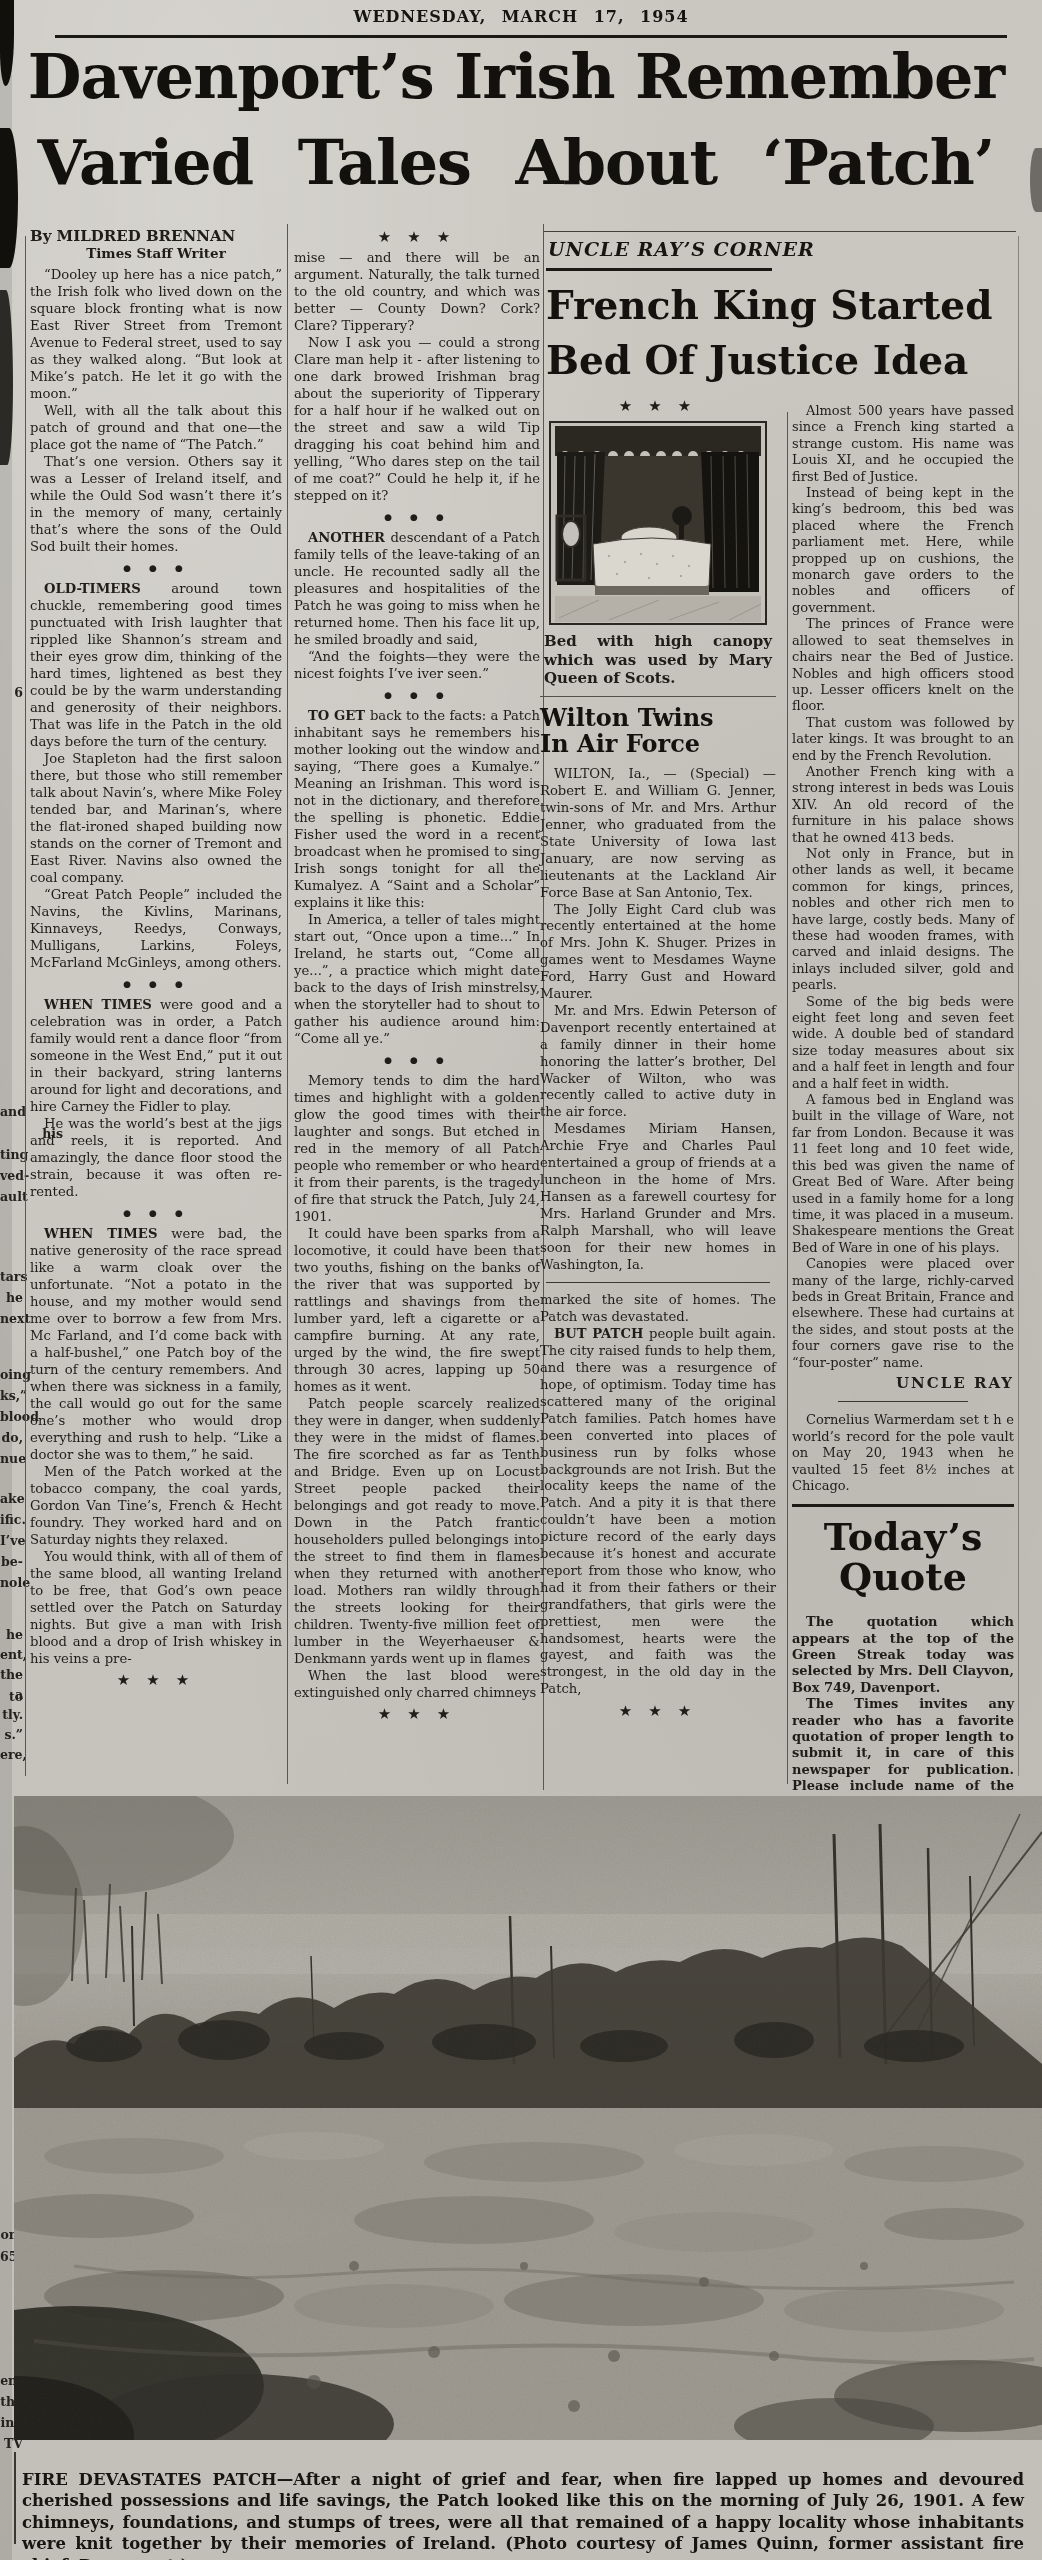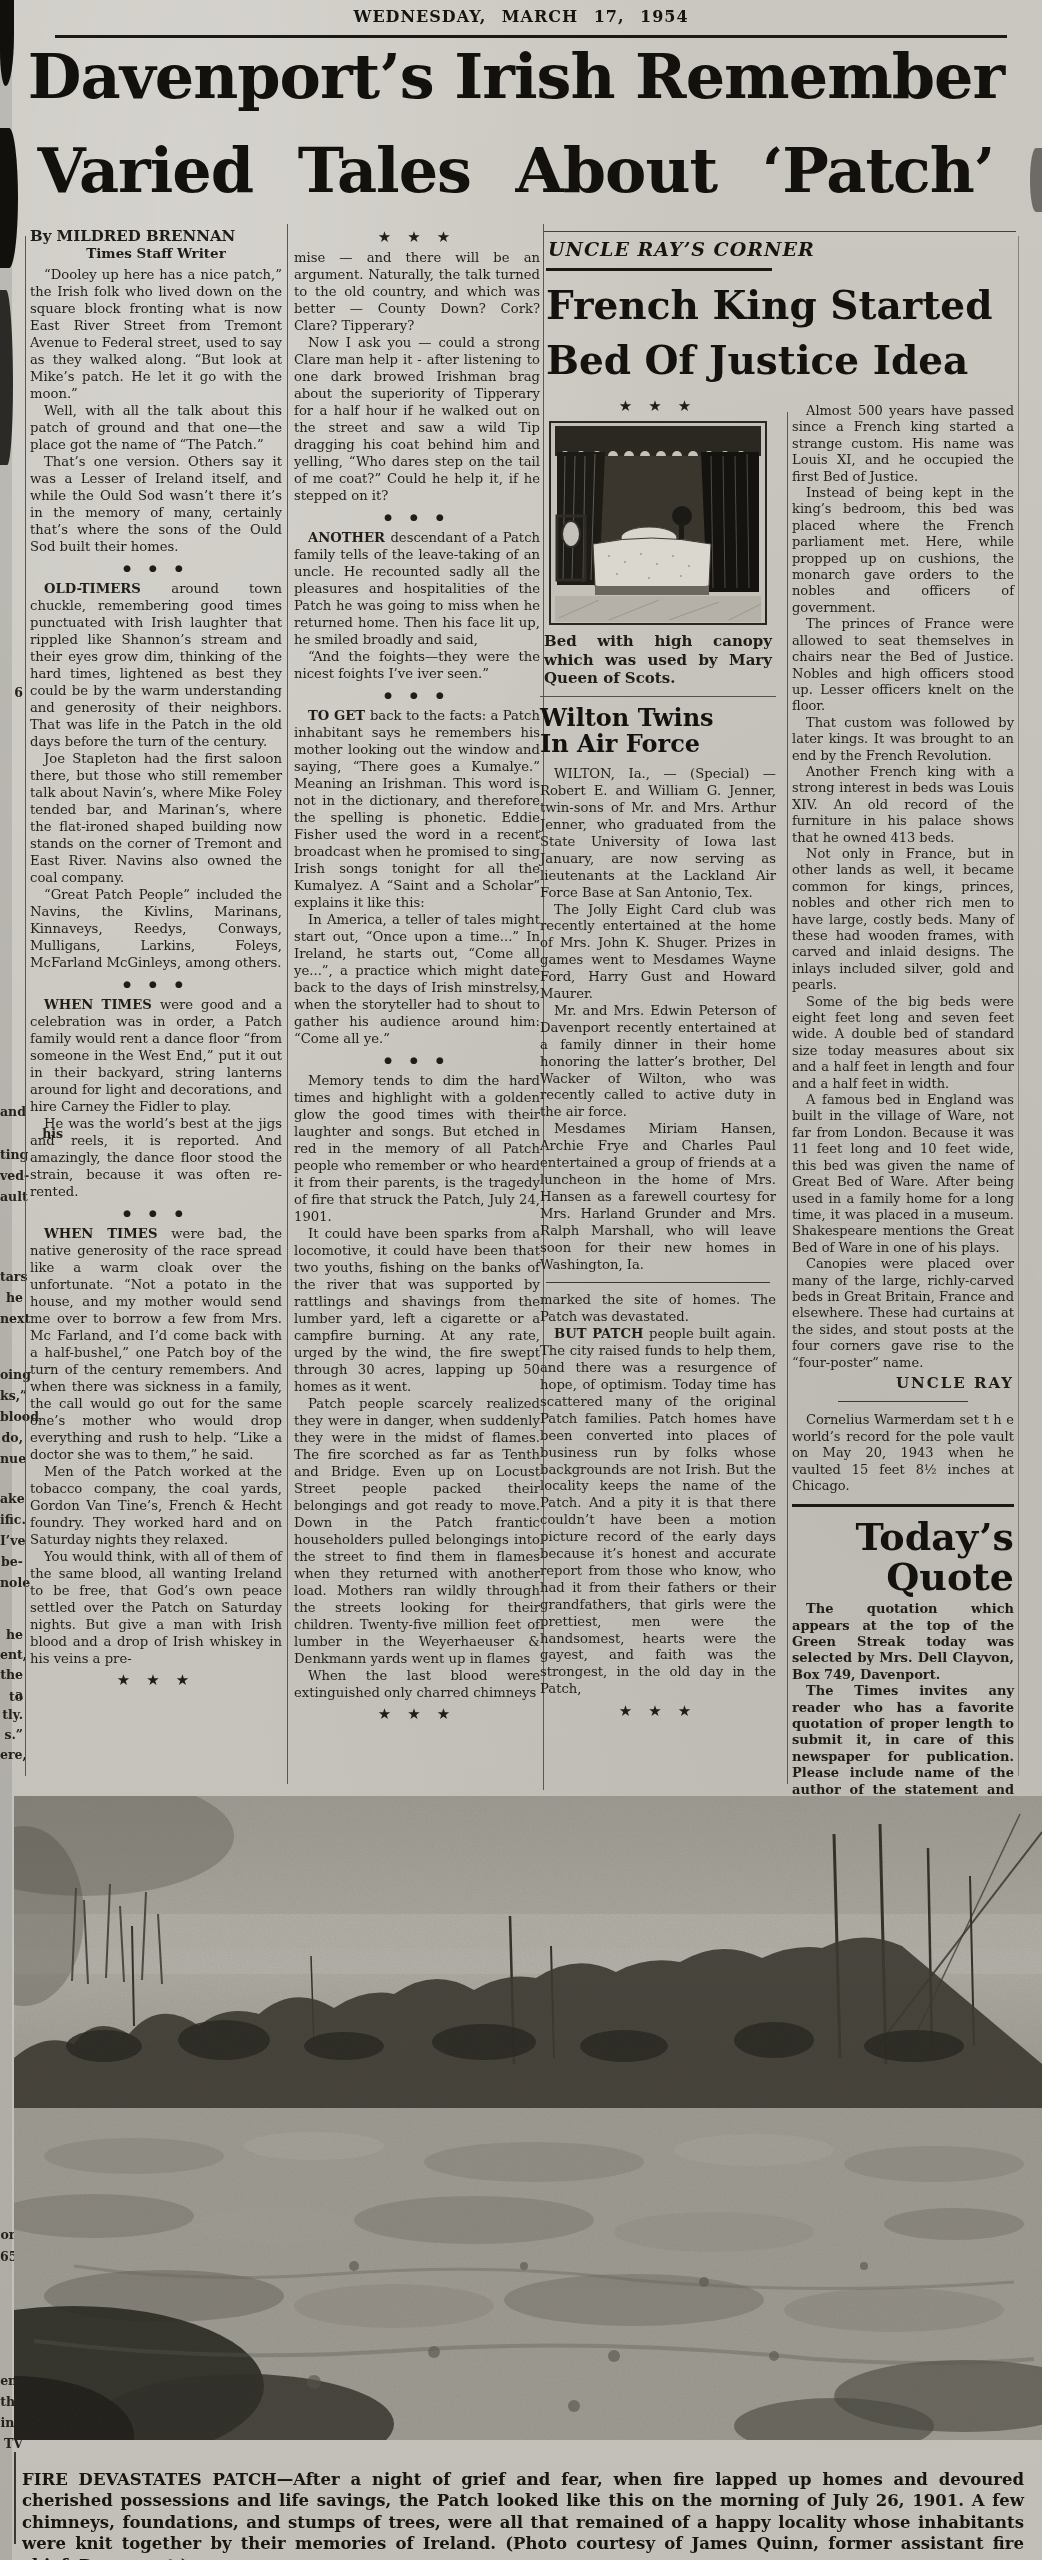--- a/index.html
+++ b/index.html
@@ -11,40 +11,40 @@
     font-family:"DejaVu Serif", serif; color:#201d19;}
   .edge-shade{position:absolute;left:0;top:0;width:12px;height:100%;background:rgba(0,0,0,.10);}
   .blotch{position:absolute;background:#12100d;}
   
   .dateline{position:absolute;top:7px;left:0;width:100%;text-align:center;font-weight:bold;
     font-size:16px;letter-spacing:1px;word-spacing:9px;color:#16140f;}
   .head-rule{position:absolute;top:35px;left:55px;width:952px;height:3px;background:#1b1913;}
   .main-head{position:absolute;left:10px;width:1012px;margin:0;text-align:center;font-weight:bold;
     color:#13110d;font-size:62px;line-height:1.0;letter-spacing:-1px;}
   .main-head.l1{top:46px;}
-  .main-head.l2{top:140px;word-spacing:24px;}
+  .main-head.l2{top:132px;word-spacing:24px;}
   
   .vrule{position:absolute;width:1px;background:#5b574f;}
   .hrule{border:0;border-top:1px solid #3a3731;margin:9px 6px;}
   .hrule.thick{border-top:3px solid #1b1913;margin:10px 0;}
   .hrule.short{width:130px;margin:10px auto;}
   
   .col{position:absolute;text-align:justify;font-size:13.2px;line-height:17px;}
   .col4{font-size:13px;line-height:16.4px;}
   .para{margin:0;text-indent:14px;}
   .para.noindent{text-indent:0;}
   .para.bold{font-weight:bold;}
   .lead{font-weight:bold;}
   .divider{text-align:center;text-indent:0;}
   .divider.stars{font-size:15px;letter-spacing:16px;padding:5px 0 3px 10px;}
   .divider.dots{font-size:9px;letter-spacing:18px;padding:5px 0 3px 12px;}
   .byline{font-weight:bold;text-align:left;font-size:15px;text-indent:0;}
   .byrole{font-weight:bold;text-align:center;font-size:13.5px;text-indent:0;margin-bottom:4px;}
-  .blk-title{font-weight:bold;color:#14120e;font-size:38px;line-height:1.05;text-align:right;
-    text-indent:0;margin:6px 0 4px;}
+  .blk-title{font-weight:bold;color:#14120e;font-size:38px;line-height:1.05;text-align:center;
+    text-indent:0;margin:6px 0 17px;}
   .signoff{font-weight:bold;text-align:right;font-size:15px;letter-spacing:2px;margin-top:4px;}
   
   .kicker-toprule{position:absolute;left:544px;top:231px;width:472px;height:1px;background:#454139;}
   .kicker{position:absolute;left:548px;top:238px;font-style:italic;font-weight:bold;
     font-size:19px;letter-spacing:1px;color:#17150f;}
   .kicker-underline{position:absolute;left:546px;top:268px;width:226px;height:3px;background:#1b1913;}
   .french-head{position:absolute;left:546px;top:278px;width:470px;margin:0;font-weight:bold;
     font-size:39px;line-height:1.42;color:#14120e;letter-spacing:0;}
   
   .col3wrap{position:absolute;left:540px;top:392px;width:236px;}

